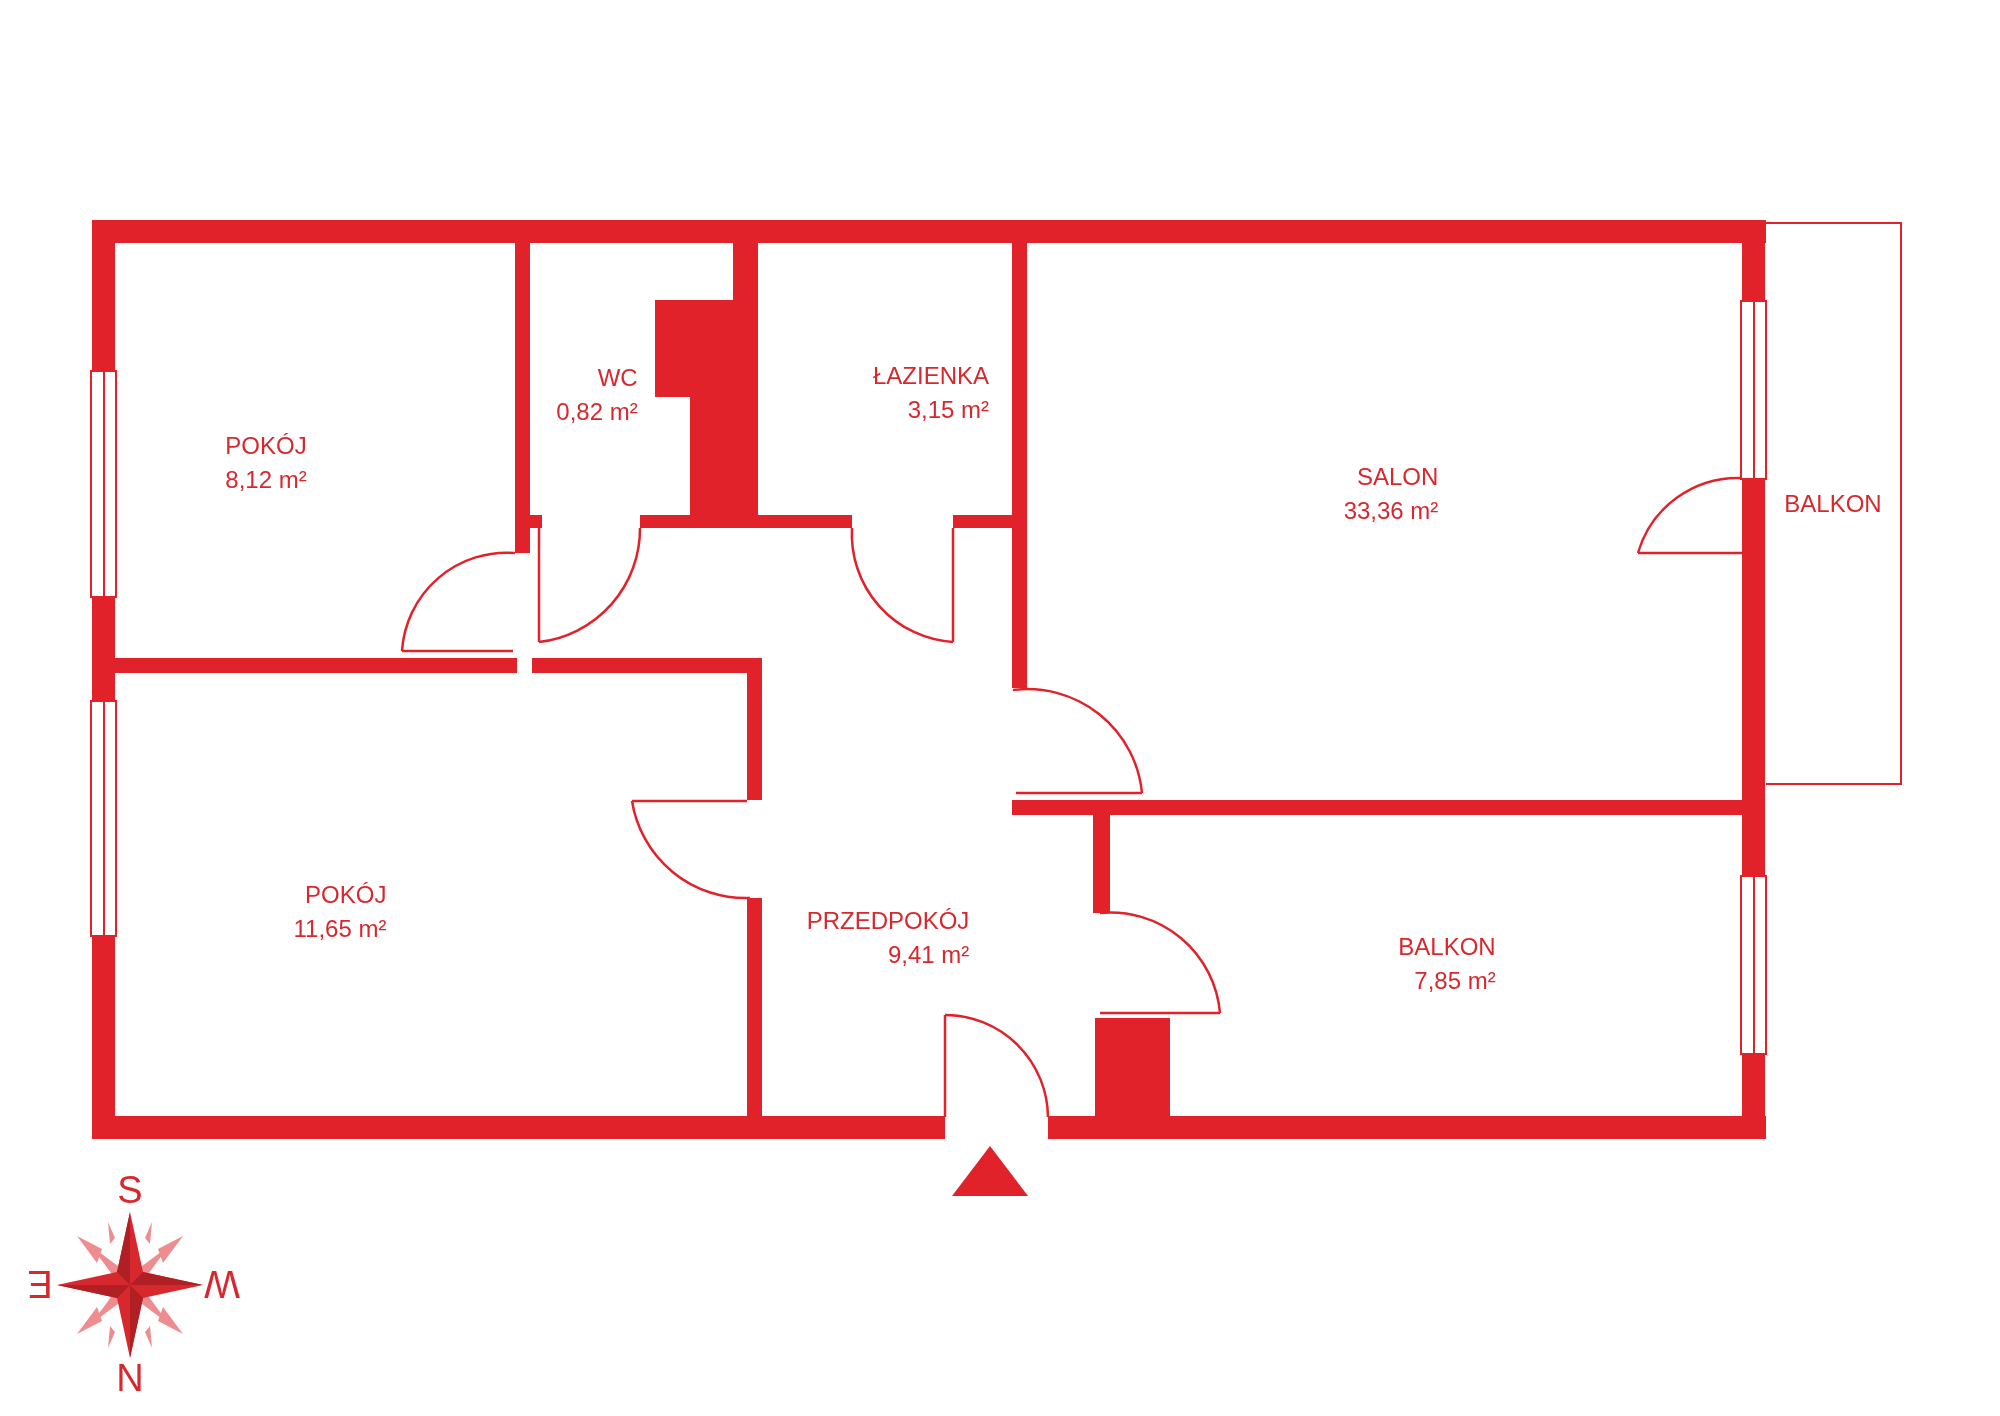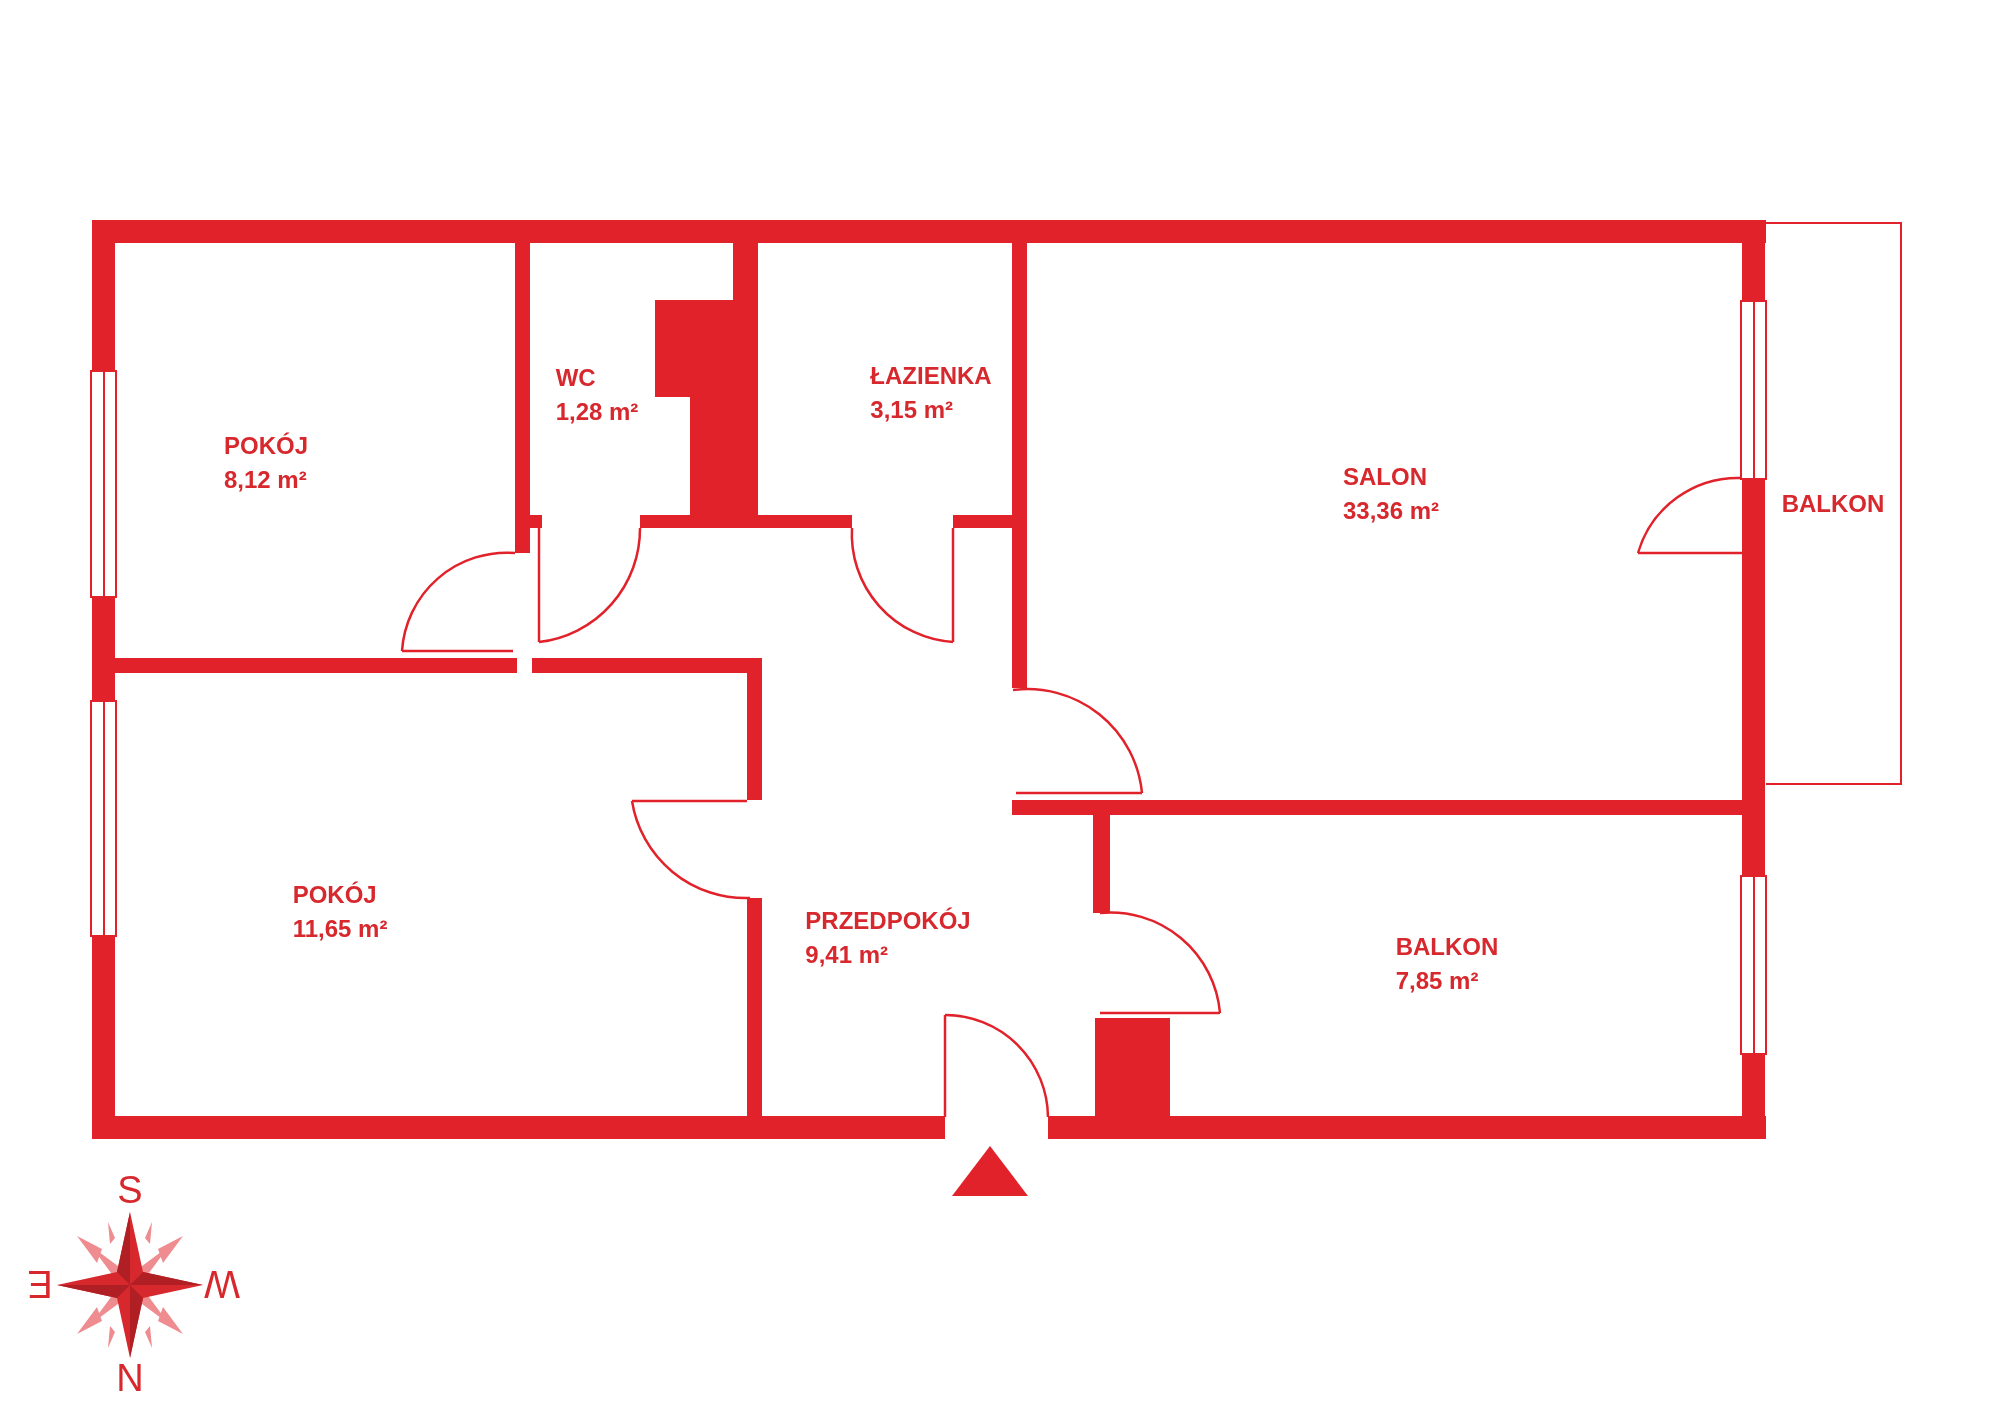--- a/index.html
+++ b/index.html
@@ -14,22 +14,22 @@
   }
   .window .pane{
     position:absolute;left:50%;top:0;bottom:0;width:2px;margin-left:-1px;background:#e1222a;
   }
   #balcony{
     position:absolute;left:1766px;top:222px;width:136px;height:563px;box-sizing:border-box;
     border-top:2px solid #e1222a;border-right:2px solid #e1222a;border-bottom:2px solid #e1222a;
   }
   svg.overlay{position:absolute;left:0;top:0;pointer-events:none;}
   .room-label{
-    position:absolute;transform:translateX(-50%);text-align:left;
-    color:#d7282e;font-size:24px;font-weight:700;line-height:34px;white-space:nowrap;
+    position:absolute;transform:translateX(-50%);text-align:right;
+    color:#d7282e;font-size:24px;font-weight:400;line-height:34px;white-space:nowrap;
   }
   .compass-letter{
     position:absolute;transform:translate(-50%,-50%);
     color:#d7282e;font-size:38px;font-weight:400;
   }
   .compass-letter.flipped{transform:translate(-50%,-50%) rotate(180deg);}
 </style>
 </head>
 <body>
 
@@ -127,21 +127,21 @@
   <div class="compass-letter flipped" style="left:222px;top:1283px;">W</div>
   <div class="compass-letter" style="left:130px;top:1378px;">N</div>
   <div class="compass-letter flipped" style="left:40px;top:1283px;">E</div>
 
   <div class="room-label" style="left:266px;top:429px;">
     <div>POKÓJ</div>
     <div>8,12 m²</div>
   </div>
   <div class="room-label" style="left:597px;top:361px;">
     <div>WC</div>
-    <div>1,28 m²</div>
+    <div>0,82 m²</div>
   </div>
   <div class="room-label" style="left:895px;top:359px;margin-left:36px;">
     <div>ŁAZIENKA</div>
     <div>3,15 m²</div>
   </div>
   <div class="room-label" style="left:1391px;top:460px;">
     <div>SALON</div>
     <div>33,36 m²</div>
   </div>
   <div class="room-label" style="left:1833px;top:487px;">

